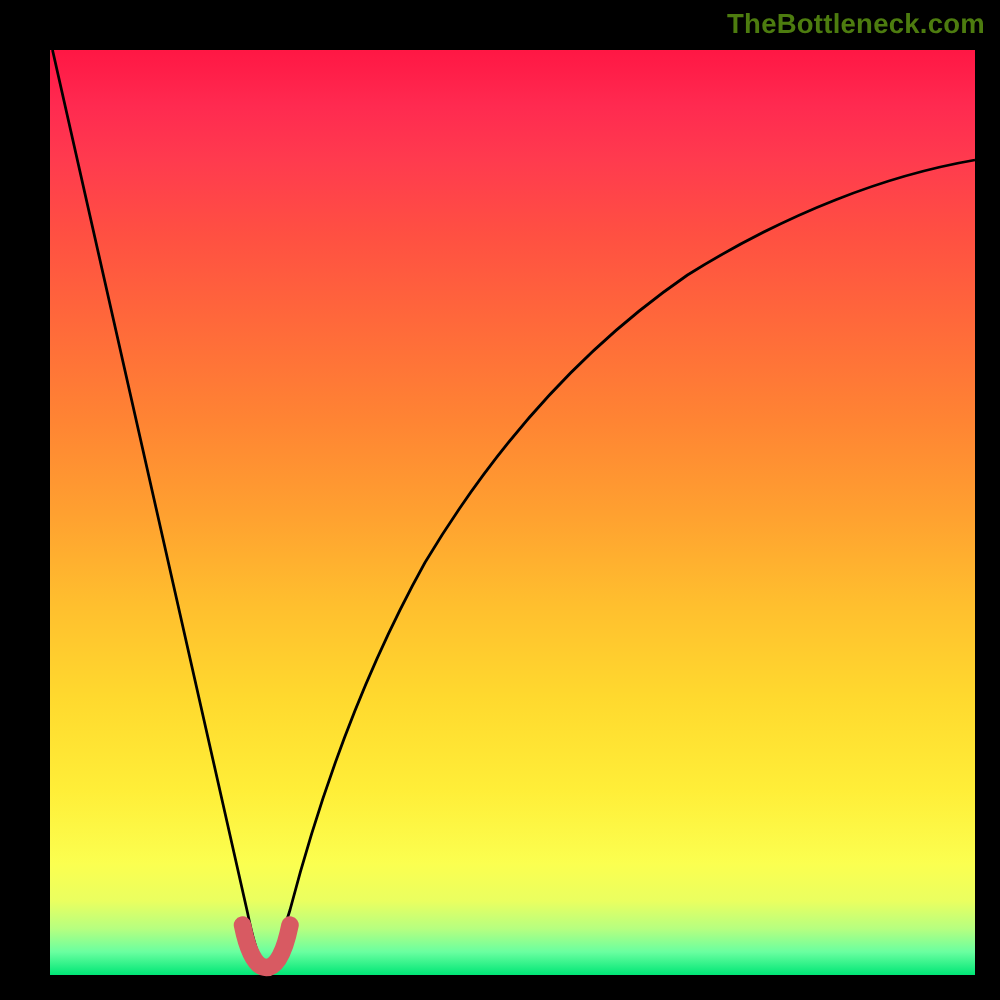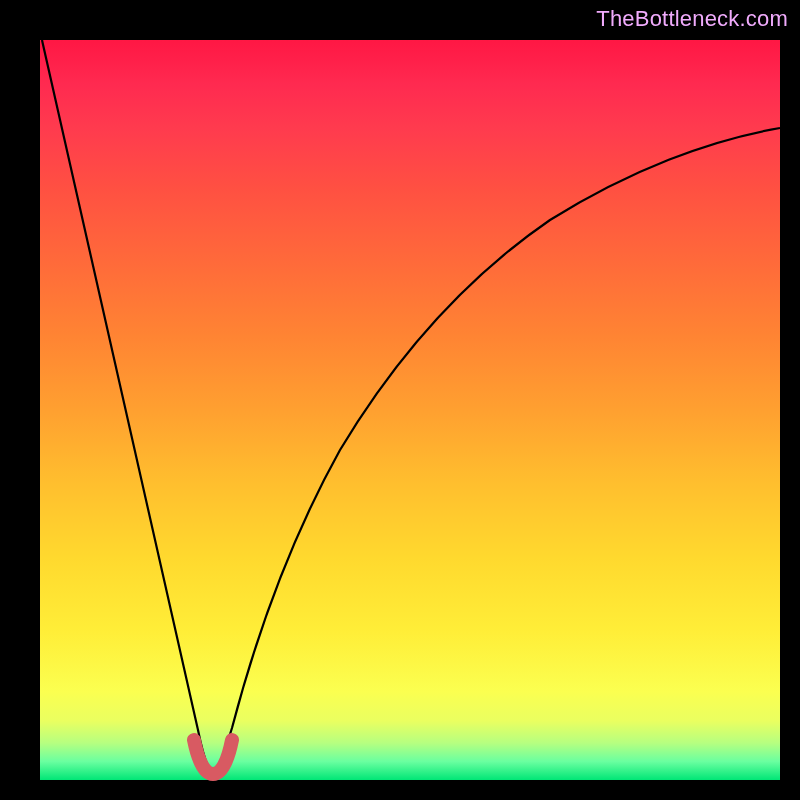--- a/index.html
+++ b/index.html
@@ -40,23 +40,23 @@
       #eaff60 92%,
       #b6ff80 95%,
       #6affa0 97.5%,
       #00e676 100%
     );
   }
   .watermark {
     position: absolute;
     top: 6px;
     right: 12px;
-    color: #f0abfc;
+    color: #4d7c0f;
     font-size: 22px;
-    font-weight: 400;
+    font-weight: 700;
     letter-spacing: 0.2px;
     user-select: none;
   }
   svg.curve {
     position: absolute;
     left: 0;
     top: 0;
     width: 740px;
     height: 740px;
     overflow: visible;

